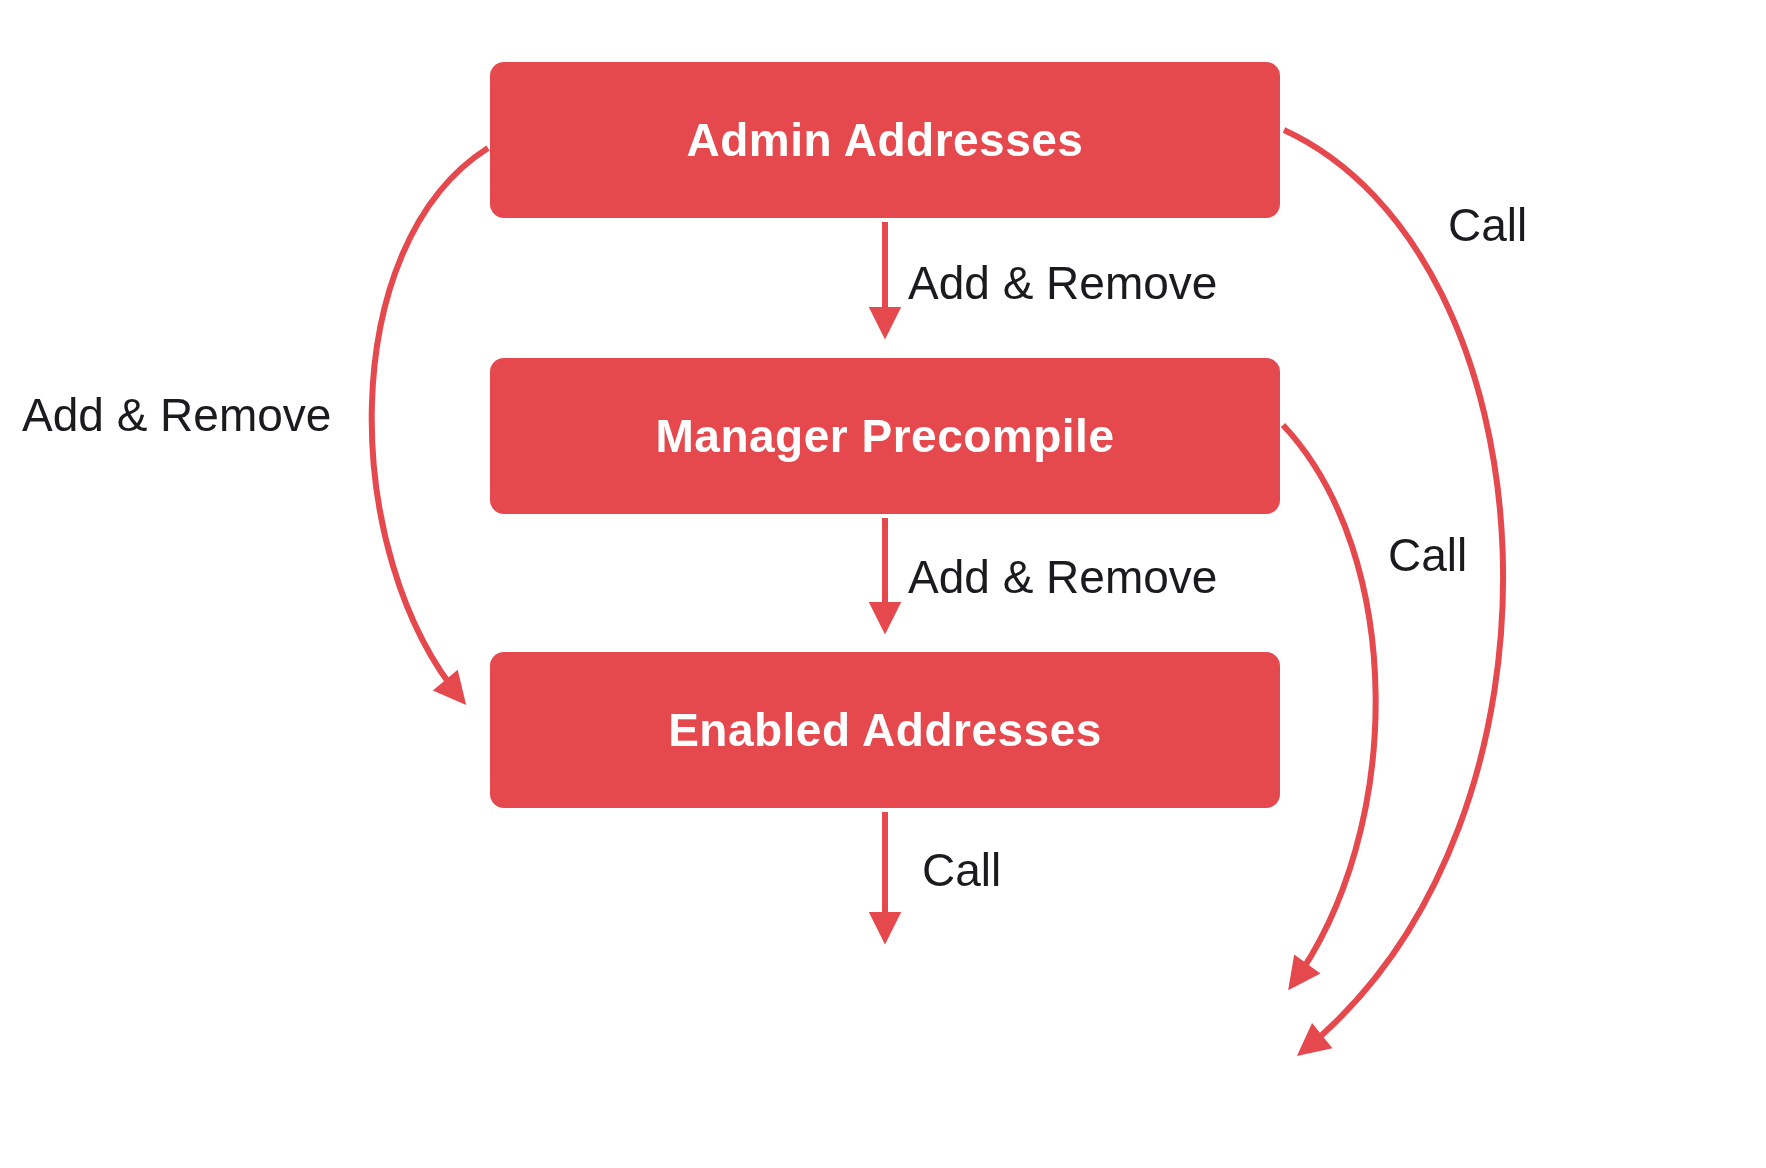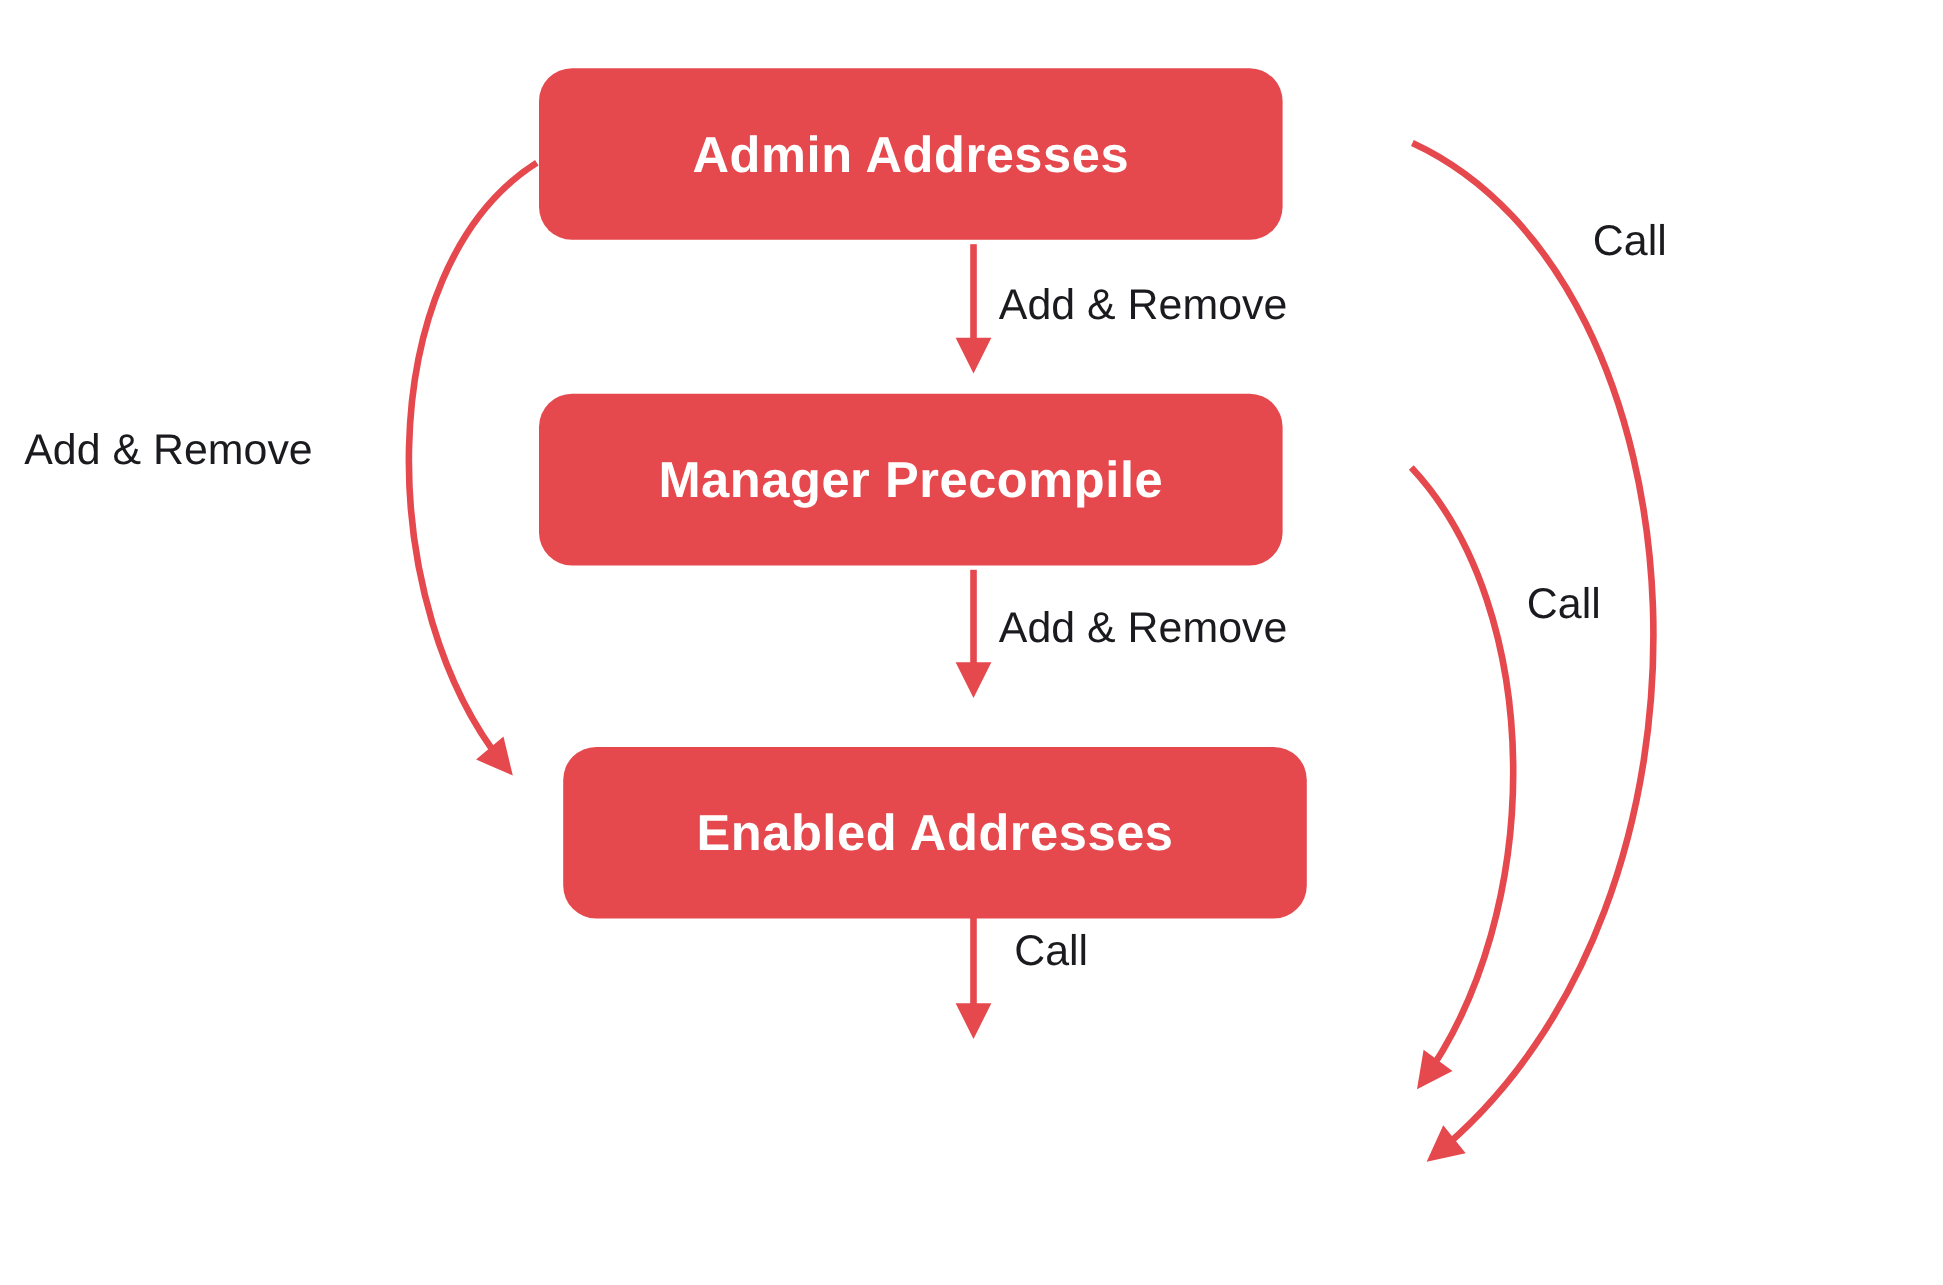--- a/index.html
+++ b/index.html
@@ -19,39 +19,39 @@
     position: absolute;
     left: 0;
     top: 0;
     width: 1766px;
     height: 1168px;
     pointer-events: none;
   }
   .node {
     position: absolute;
     left: 490px;
-    width: 676px;
+    width: 790px;
     height: 156px;
     background: #e5484d;
-    border-radius: 30px;
+    border-radius: 14px;
     display: flex;
     align-items: center;
     justify-content: center;
     color: #ffffff;
     font-size: 46px;
     font-weight: 700;
     letter-spacing: 0.5px;
   }
   .node-admin      { top: 62px; }
   .node-manager    { top: 358px; }
-  .node-enabled    { top: 679px; margin-left: 22px; }
+  .node-enabled    { top: 652px; }
   .node-precompile { top: 962px; }
   .edge-label {
     position: absolute;
-    font-size: 39px;
+    font-size: 46px;
     font-weight: 400;
     color: #1b1b1f;
     white-space: nowrap;
   }
   .lbl-admin-manager    { left: 908px;  top: 256px; }
   .lbl-manager-enabled  { left: 908px;  top: 550px; }
   .lbl-enabled-precomp  { left: 922px;  top: 843px; }
   .lbl-admin-enabled    { left: 22px;   top: 388px; }
   .lbl-admin-precomp    { left: 1448px; top: 198px; }
   .lbl-manager-precomp  { left: 1388px; top: 528px; }

